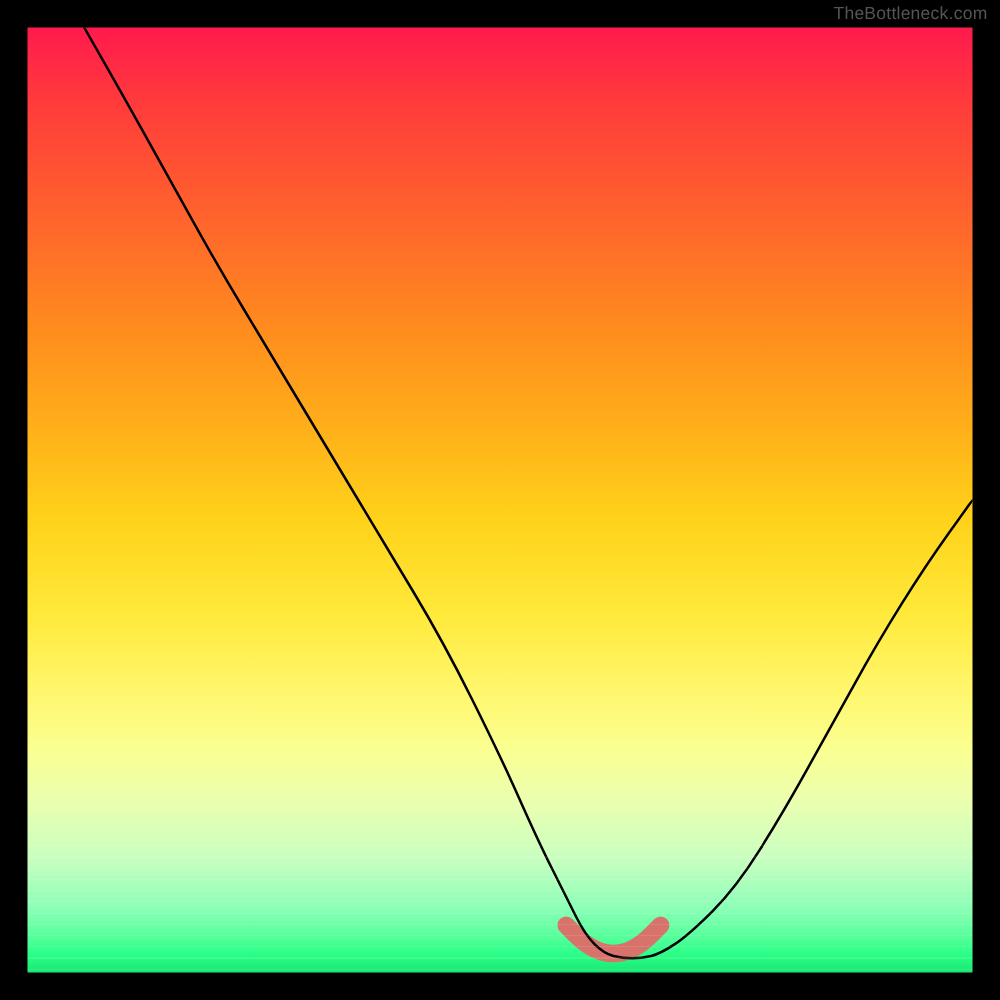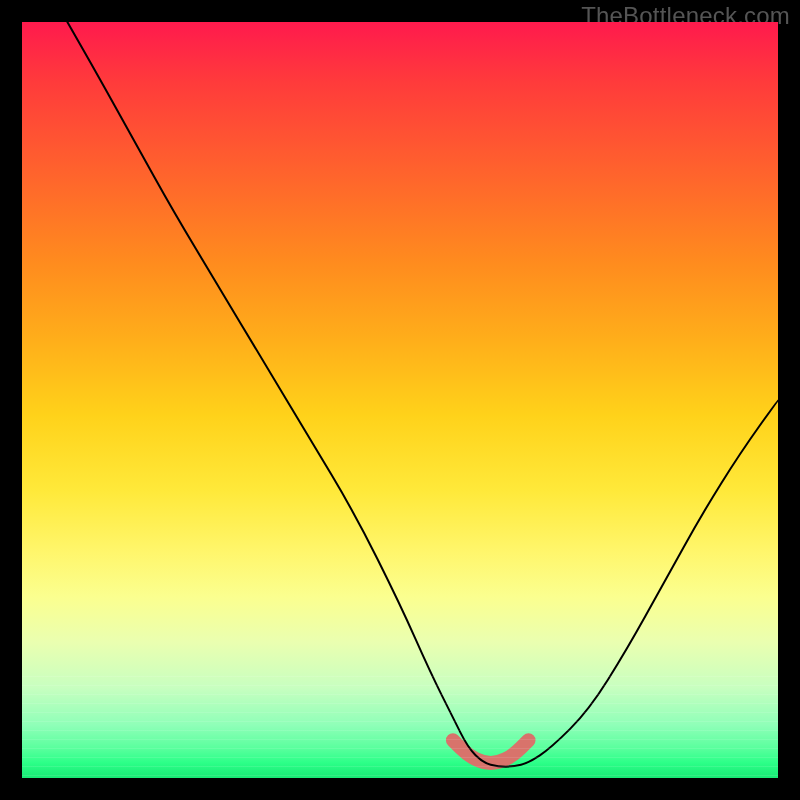--- a/index.html
+++ b/index.html
@@ -61,21 +61,21 @@
     top: 0;
     width: 756px;
     height: 756px;
     pointer-events: none;
   }
   #watermark {
     position: absolute;
     top: 2px;
     right: 10px;
     color: #555;
-    font-size: 24px;
+    font-size: 14px;
     font-weight: 500;
     letter-spacing: 0.2px;
     user-select: none;
   }
 </style>
 </head>
 <body>
 
 <div id="container">
   <div id="watermark">TheBottleneck.com</div>

